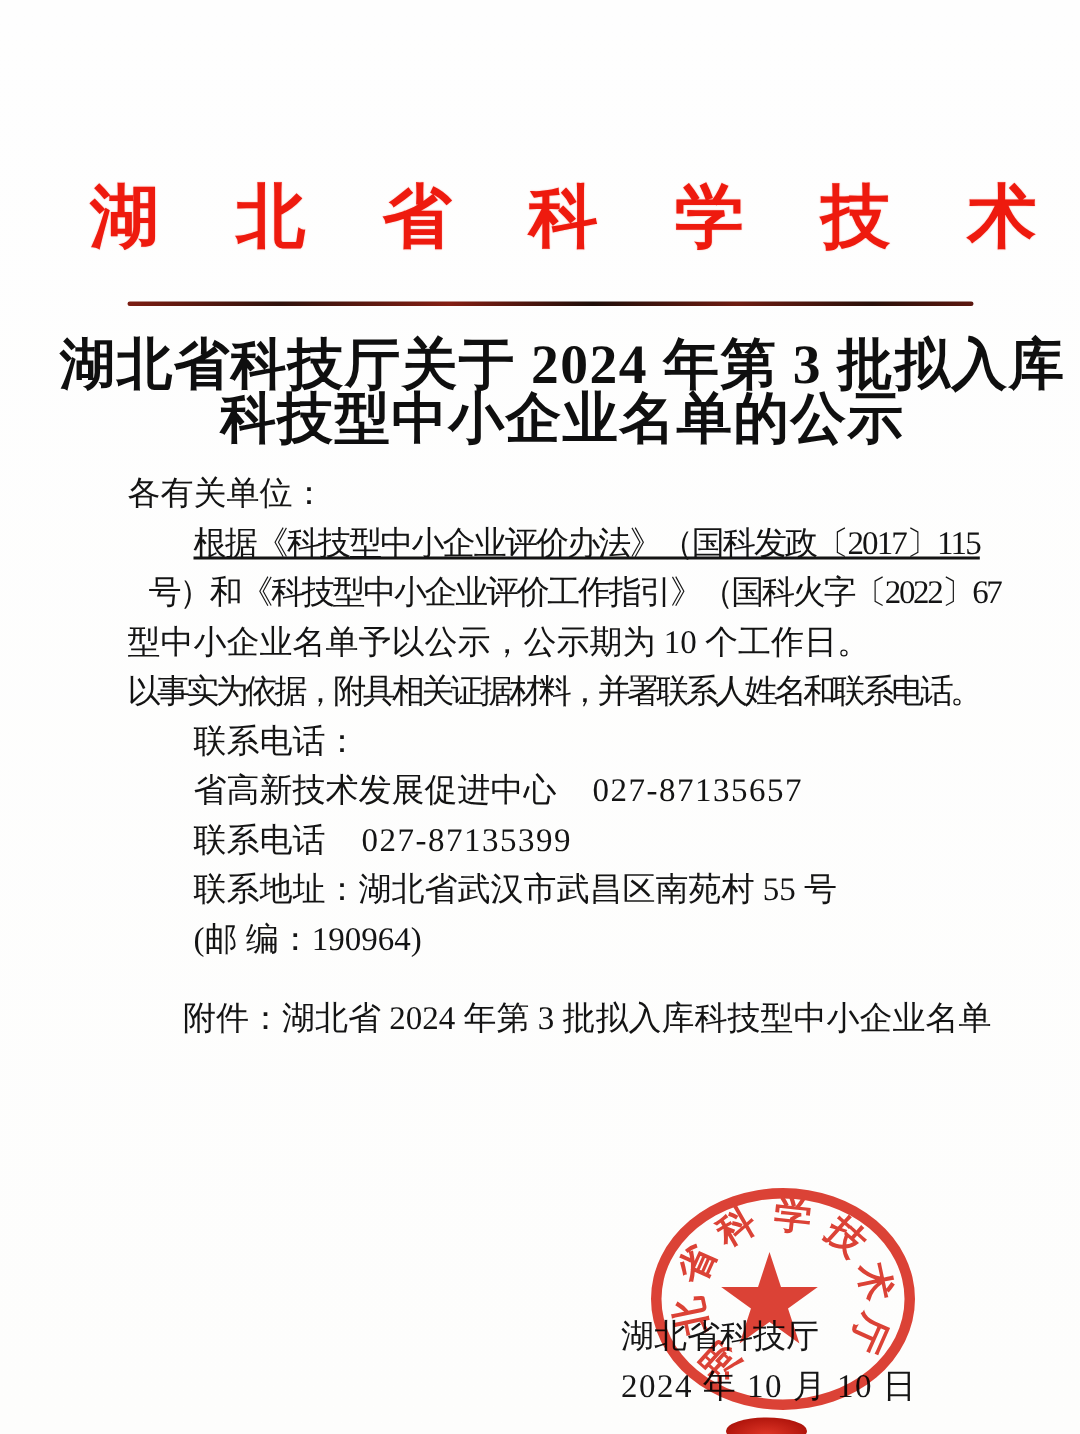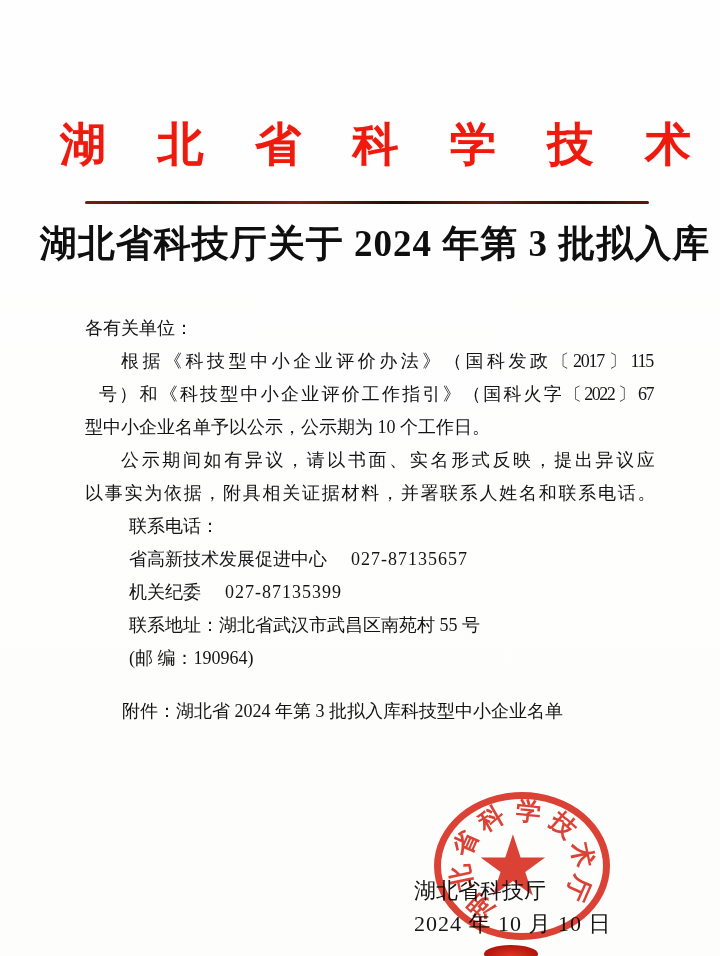--- a/index.html
+++ b/index.html
@@ -37,27 +37,27 @@
     margin:0;
     text-align:center;
     font-size:37px;line-height:36px;
     font-weight:bold;color:#0f0f0f;
     letter-spacing:1px;
   }
   .doc-title span{display:block;}
   
   .body-block{
     position:absolute;top:312px;left:85px;width:568px;
-    font-size:18px;line-height:33px;color:#141414;
+    font-size:22px;line-height:33px;color:#141414;
     font-weight:500;
   }
   .bline{display:block;white-space:nowrap;}
   .jline{text-align:justify;text-align-last:justify;}
   .lline{text-align:left;}
-  .indent{text-indent:2em;}
+  .indent{text-indent:2em;text-decoration:underline;}
   .contact-row{padding-left:44px;white-space:nowrap;}
   .contact-phone{margin-left:24px;letter-spacing:1px;}
   .attachment-line{margin-top:20px;padding-left:37px;white-space:nowrap;}
   
   .sign-block{
     position:absolute;top:878px;left:398px;width:205px;
     color:#161616;
     font-size:22px;line-height:26px;font-weight:500;margin-left:16px;
   }
   .sign-date{margin-top:7px;letter-spacing:1px;white-space:nowrap;}
@@ -101,39 +101,39 @@
 </head>
 <body>
 
 <div class="page">
 
   <h1 class="org-name">湖 北 省 科 学 技 术 厅</h1>
   <div class="head-rule"></div>
 
   <h2 class="doc-title">
     <span>湖北省科技厅关于 2024 年第 3 批拟入库</span>
+    <span>科技型中小企业名单的公示</span>
   </h2>
 
   <main class="body-block">
     <span class="bline lline">各有关单位：</span>
 
     <span class="bline jline indent fit" style="letter-spacing: -1.24138px;">根据《科技型中小企业评价办法》（国科发政〔2017〕115</span>
     <span class="bline jline fit" style="letter-spacing: -1.54839px; margin-left: 14px;">号）和《科技型中小企业评价工作指引》（国科火字〔2022〕67</span>
     <span class="bline lline">型中小企业名单予以公示，公示期为 10 个工作日。</span>
 
-    <span class="bline jline indent fit" style="letter-spacing: -1.84615px;">公示期间如有异议，请以书面、实名形式反映，提出异议应</span>
     <span class="bline jline fit" style="letter-spacing: -2.41379px;">以事实为依据，附具相关证据材料，并署联系人姓名和联系电话。</span>
 
     <span class="bline lline contact-row">联系电话：</span>
 
     <span class="bline lline contact-row">
       <span>省高新技术发展促进中心</span><span class="contact-phone">027-87135657</span>
     </span>
     <span class="bline lline contact-row">
-      <span>机关纪委</span><span class="contact-phone">027-87135399</span>
+      <span>联系电话</span><span class="contact-phone">027-87135399</span>
     </span>
 
     <span class="bline lline contact-row">
       <span>联系地址：</span><span>湖北省武汉市武昌区南苑村 55 号</span>
     </span>
     <span class="bline lline contact-row">(邮 编：190964)</span>
 
     <span class="bline lline attachment-line">
       <span>附件：</span><span>湖北省 2024 年第 3 批拟入库科技型中小企业名单</span>
     </span>

